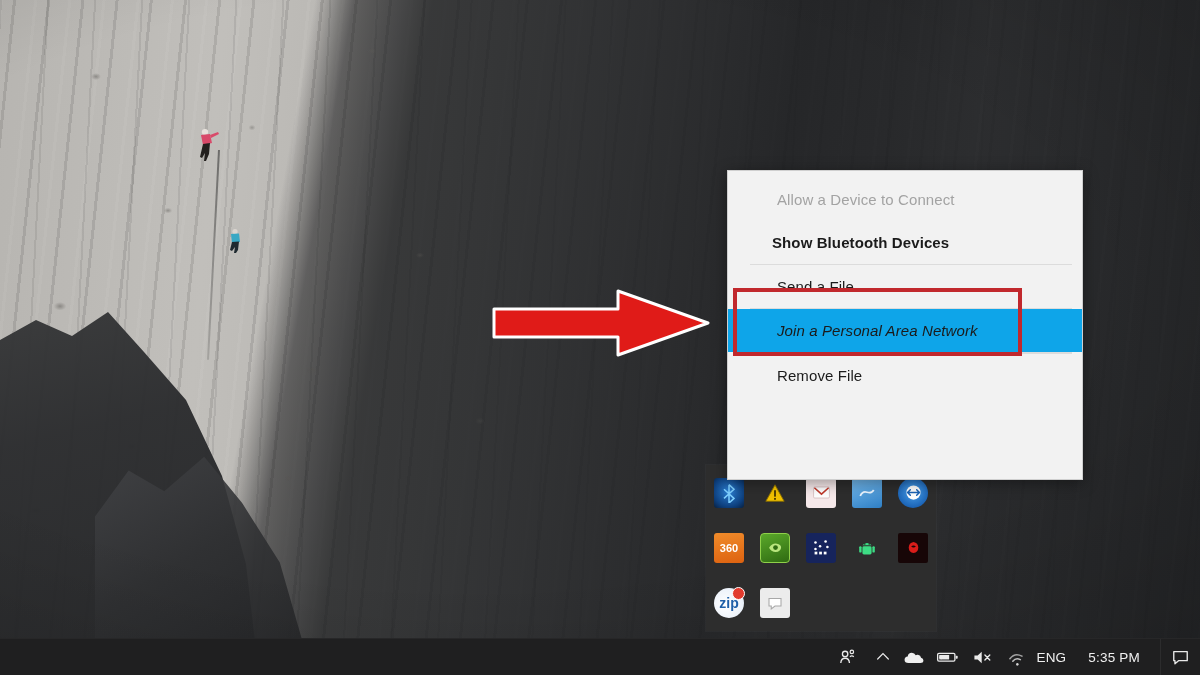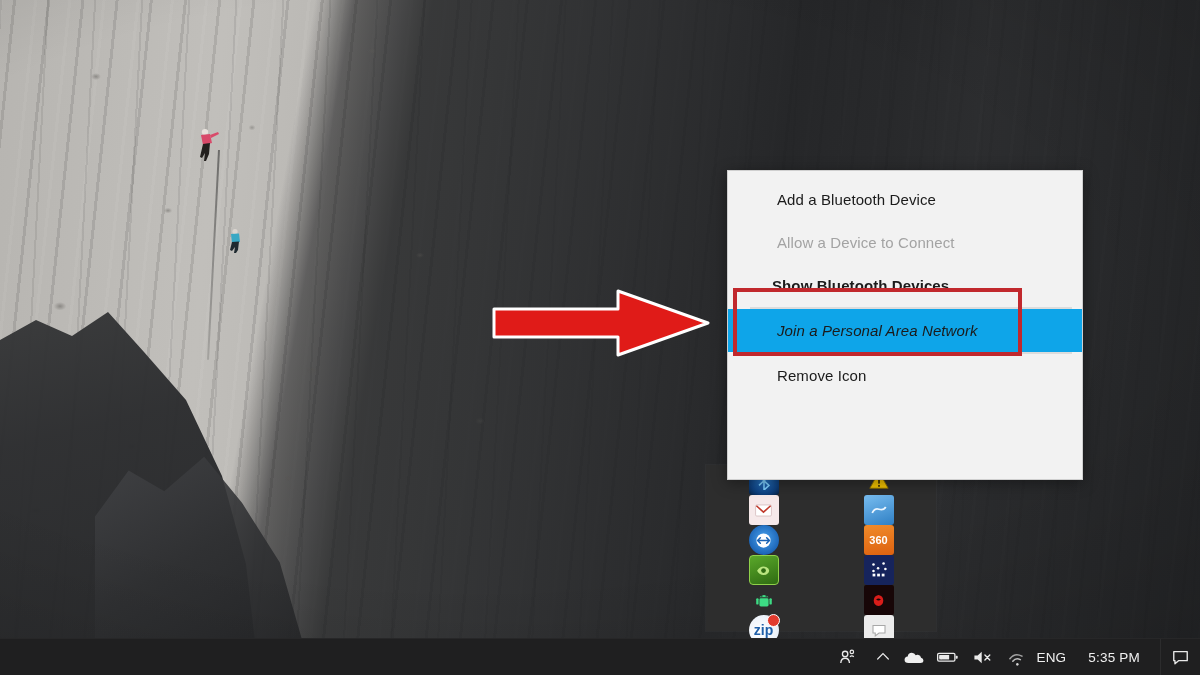--- a/index.html
+++ b/index.html
@@ -102,21 +102,21 @@
   #tray-clock { padding:0 11px 0 4px; }
   #action-center {
     width:40px; height:37px; display:flex; align-items:center; justify-content:center;
     border-left:1px solid rgba(255,255,255,0.06);
   }
 
   
   #tray-flyout {
     position:absolute; left:706px; top:465px; width:230px; height:166px;
     background:#2d2d2d;
-    display:grid; grid-template-columns:repeat(2, 1fr); grid-template-rows:repeat(3, 1fr);
+    display:grid; grid-template-columns:repeat(5, 1fr); grid-template-rows:repeat(3, 1fr);
     align-items:center; justify-items:center;
     box-shadow:0 0 0 1px rgba(255,255,255,0.03);
   }
   .flyout-icon {
     width:30px; height:30px; border-radius:3px;
     display:flex; align-items:center; justify-content:center;
     font-size:10px; font-weight:bold; color:#fff; overflow:hidden;
     position:relative;
   }
 
@@ -260,49 +260,49 @@
       </svg>
     </div>
   </div>
 
   <svg id="red-arrow" viewBox="0 0 222 72">
     <path d="M4 22 L128 22 L128 4 L218 36 L128 68 L128 50 L4 50 Z" fill="#e01b18" stroke="#ffffff" stroke-width="3" stroke-linejoin="round"></path>
   </svg>
 
   <div id="context-menu">
 
-    <div class="menu-item">
-      <span>Add a Bluetooth Device</span>
-    </div>
 
     <div class="menu-item disabled">
       <span>Allow a Device to Connect</span>
     </div>
 
     <div class="menu-item bold">
       <span>Show Bluetooth Devices</span>
     </div>
 
     <div class="menu-sep"></div>
 
+    <div class="menu-item">
+      <span>Send a File</span>
+    </div>
 
 
     <div class="menu-sep"></div>
 
     <div class="menu-item highlighted">
       <span>Join a Personal Area Network</span>
     </div>
 
     <div class="menu-sep"></div>
 
 
     <div class="menu-sep"></div>
 
     <div class="menu-item">
-      <span>Remove Icon</span>
+      <span>Remove File</span>
     </div>
   </div>
 
   <div id="red-box"></div>
 
   <div id="taskbar">
     <div id="tray">
 
       <div class="tray-item tray-icon">
         <svg viewBox="0 0 24 24" width="19" height="19">

